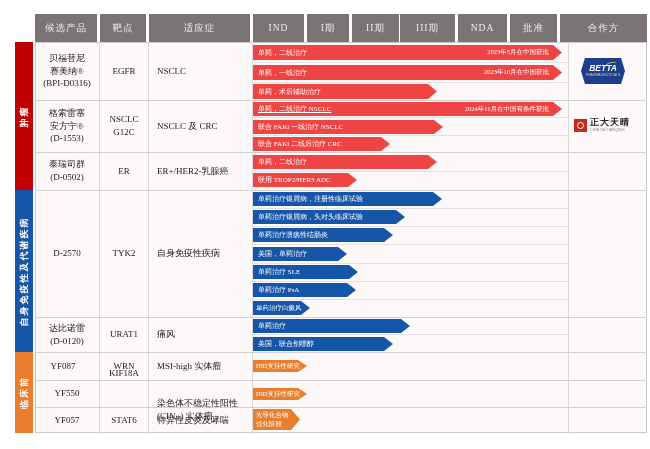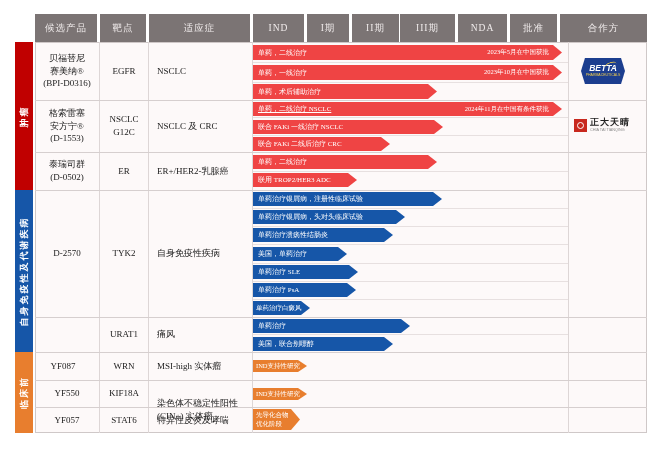--- a/index.html
+++ b/index.html
@@ -125,29 +125,31 @@
 
   <div class="cell" style="left:35px;top:152px;width:64px;height:38px">泰瑞司群
 (D-0502)</div>
   <div class="cell" style="left:100px;top:152px;width:48px;height:38px">ER</div>
   <div class="cell left" style="left:149px;top:152px;width:103px;height:38px">ER+/HER2-乳腺癌</div>
 
   <div class="cell" style="left:35px;top:190px;width:64px;height:127px">D-2570</div>
   <div class="cell" style="left:100px;top:190px;width:48px;height:127px">TYK2</div>
   <div class="cell left" style="left:149px;top:190px;width:103px;height:127px">自身免疫性疾病</div>
 
+  <div class="cell" style="left:35px;top:317px;width:64px;height:35px">达比诺雷
+(D-0120)</div>
   <div class="cell" style="left:100px;top:317px;width:48px;height:35px">URAT1</div>
   <div class="cell left" style="left:149px;top:317px;width:103px;height:35px">痛风</div>
 
   <div class="cell" style="left:31px;top:352px;width:64px;height:28px">YF087</div>
   <div class="cell" style="left:100px;top:352px;width:48px;height:28px">WRN</div>
   <div class="cell left" style="left:149px;top:352px;width:103px;height:28px">MSI-high 实体瘤</div>
 
   <div class="cell" style="left:35px;top:380px;width:64px;height:27px">YF550</div>
-  <div class="cell" style="left:100px;top:380px;width:48px;height:27px">KIF18A</div>
+  <div class="cell" style="left:100px;top:360px;width:48px;height:27px">KIF18A</div>
   <div class="cell left" style="left:149px;top:396px;width:103px;height:27px">染色体不稳定性阳性
 (CIN+) 实体瘤</div>
 
   <div class="cell" style="left:35px;top:407px;width:64px;height:26px">YF057</div>
   <div class="cell" style="left:100px;top:407px;width:48px;height:26px">STAT6</div>
   <div class="cell left" style="left:149px;top:407px;width:103px;height:26px">特异性皮炎及哮喘</div>
 
   <div class="bar bar-red" style="top: 45px; height: 15px; width: 309px;">
     <span class="lbl">单药，二线治疗</span>
     <span class="rlbl">2023年5月在中国获批</span>

